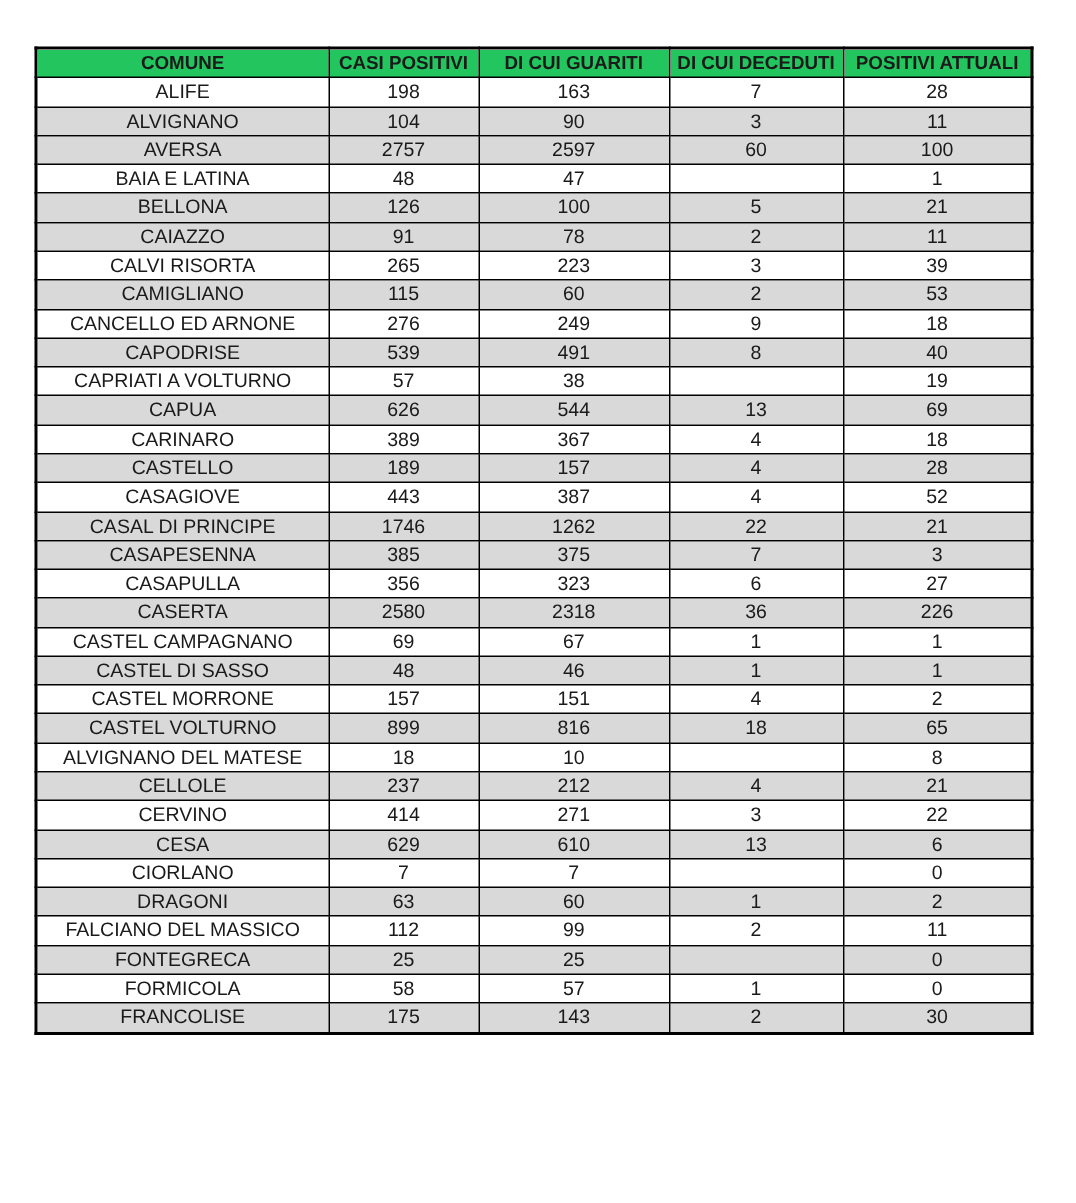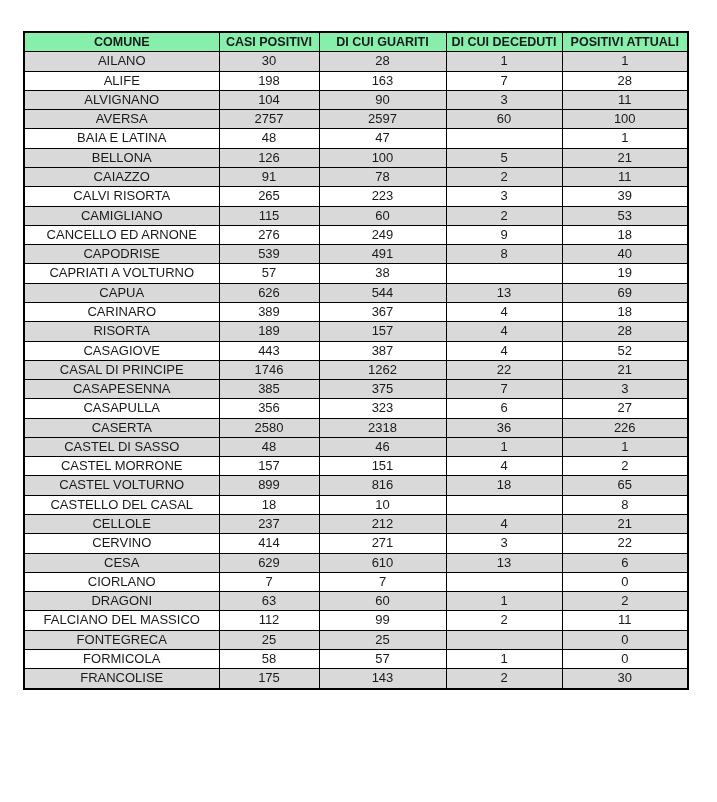--- a/index.html
+++ b/index.html
@@ -36,21 +36,21 @@
     vertical-align: middle;
     padding: 0 2px;
     white-space: nowrap;
     overflow: hidden;
     height: 18.28px;
     line-height: 18.28px;
   }
   table.data-table th {
     font-weight: bold;
     font-size: 12.5px;
-    background: #86efac;
+    background: #22c55e;
     color: #1a1a1a;
   }
   table.data-table td {
     font-size: 13px;
     background: #ffffff;
   }
   table.data-table tr.alt td {
     background: #d9d9d9;
   }
 </style>
@@ -70,27 +70,20 @@
       <thead>
         <tr id="header-row">
             <th>COMUNE</th>
             <th>CASI POSITIVI</th>
             <th>DI CUI GUARITI</th>
             <th>DI CUI DECEDUTI</th>
             <th>POSITIVI ATTUALI</th>
           </tr>
       </thead>
       <tbody id="table-body">
-          <tr class="alt">
-            <td>AILANO</td>
-            <td>30</td>
-            <td>28</td>
-            <td>1</td>
-            <td>1</td>
-          </tr>
           <tr>
             <td>ALIFE</td>
             <td>198</td>
             <td>163</td>
             <td>7</td>
             <td>28</td>
           </tr>
           <tr class="alt">
             <td>ALVIGNANO</td>
             <td>104</td>
@@ -169,21 +162,21 @@
             <td>69</td>
           </tr>
           <tr>
             <td>CARINARO</td>
             <td>389</td>
             <td>367</td>
             <td>4</td>
             <td>18</td>
           </tr>
           <tr class="alt">
-            <td>RISORTA</td>
+            <td>CASTELLO</td>
             <td>189</td>
             <td>157</td>
             <td>4</td>
             <td>28</td>
           </tr>
           <tr>
             <td>CASAGIOVE</td>
             <td>443</td>
             <td>387</td>
             <td>4</td>
@@ -210,20 +203,27 @@
             <td>6</td>
             <td>27</td>
           </tr>
           <tr class="alt">
             <td>CASERTA</td>
             <td>2580</td>
             <td>2318</td>
             <td>36</td>
             <td>226</td>
           </tr>
+          <tr>
+            <td>CASTEL CAMPAGNANO</td>
+            <td>69</td>
+            <td>67</td>
+            <td>1</td>
+            <td>1</td>
+          </tr>
           <tr class="alt">
             <td>CASTEL DI SASSO</td>
             <td>48</td>
             <td>46</td>
             <td>1</td>
             <td>1</td>
           </tr>
           <tr>
             <td>CASTEL MORRONE</td>
             <td>157</td>
@@ -232,21 +232,21 @@
             <td>2</td>
           </tr>
           <tr class="alt">
             <td>CASTEL VOLTURNO</td>
             <td>899</td>
             <td>816</td>
             <td>18</td>
             <td>65</td>
           </tr>
           <tr>
-            <td>CASTELLO DEL CASAL</td>
+            <td>ALVIGNANO DEL MATESE</td>
             <td>18</td>
             <td>10</td>
             <td></td>
             <td>8</td>
           </tr>
           <tr class="alt">
             <td>CELLOLE</td>
             <td>237</td>
             <td>212</td>
             <td>4</td>

